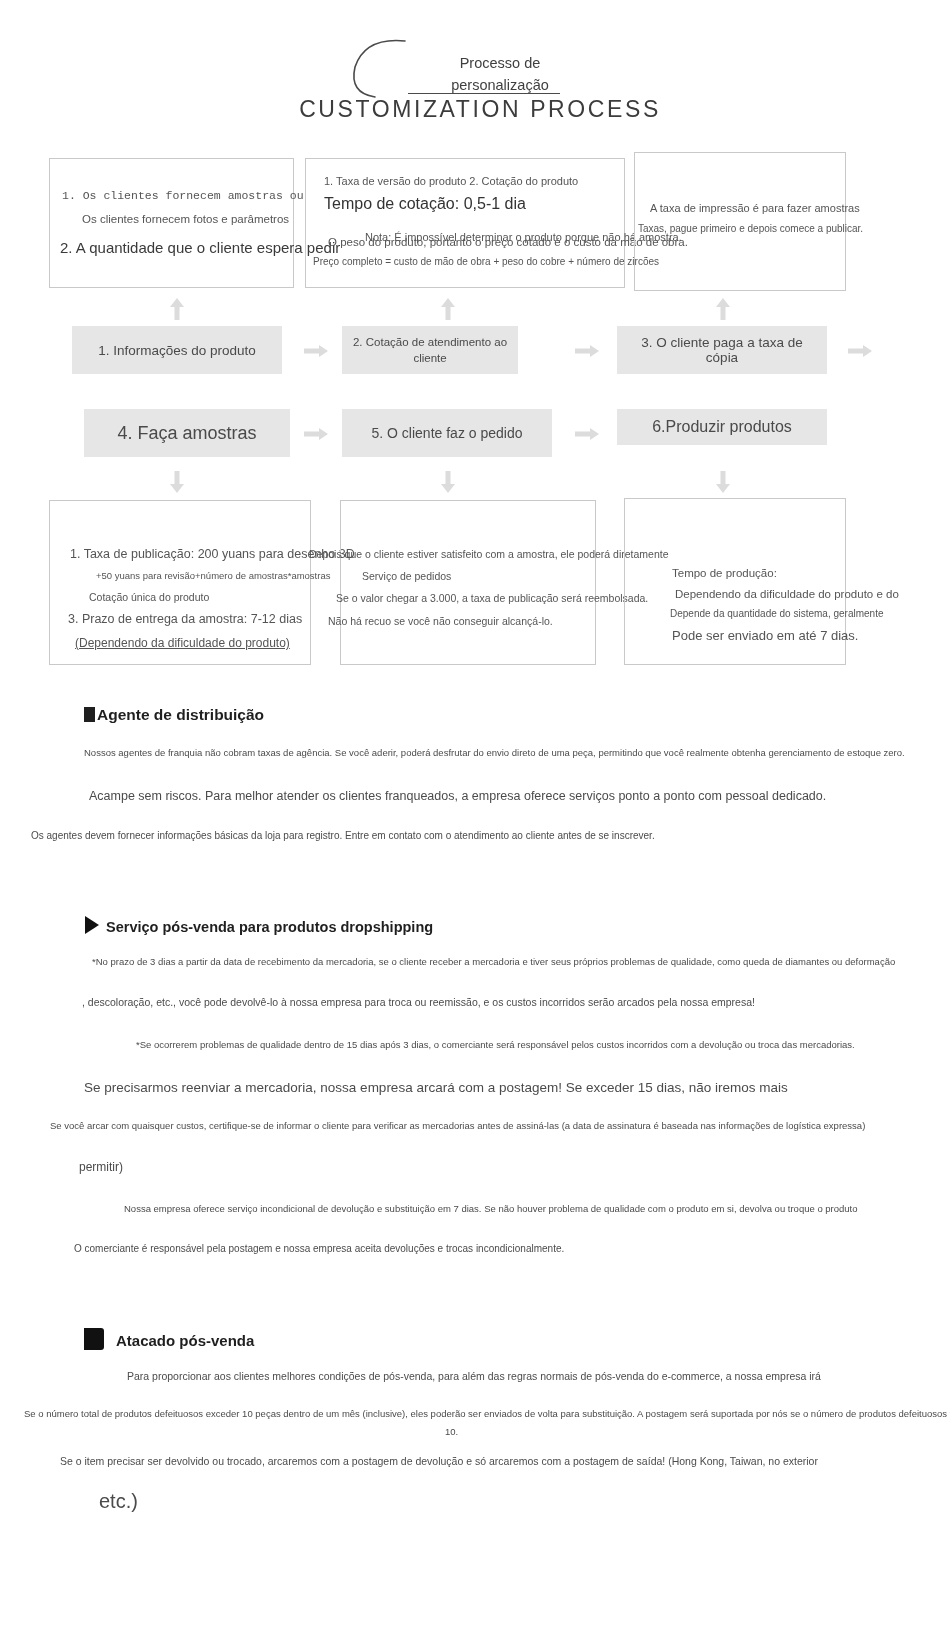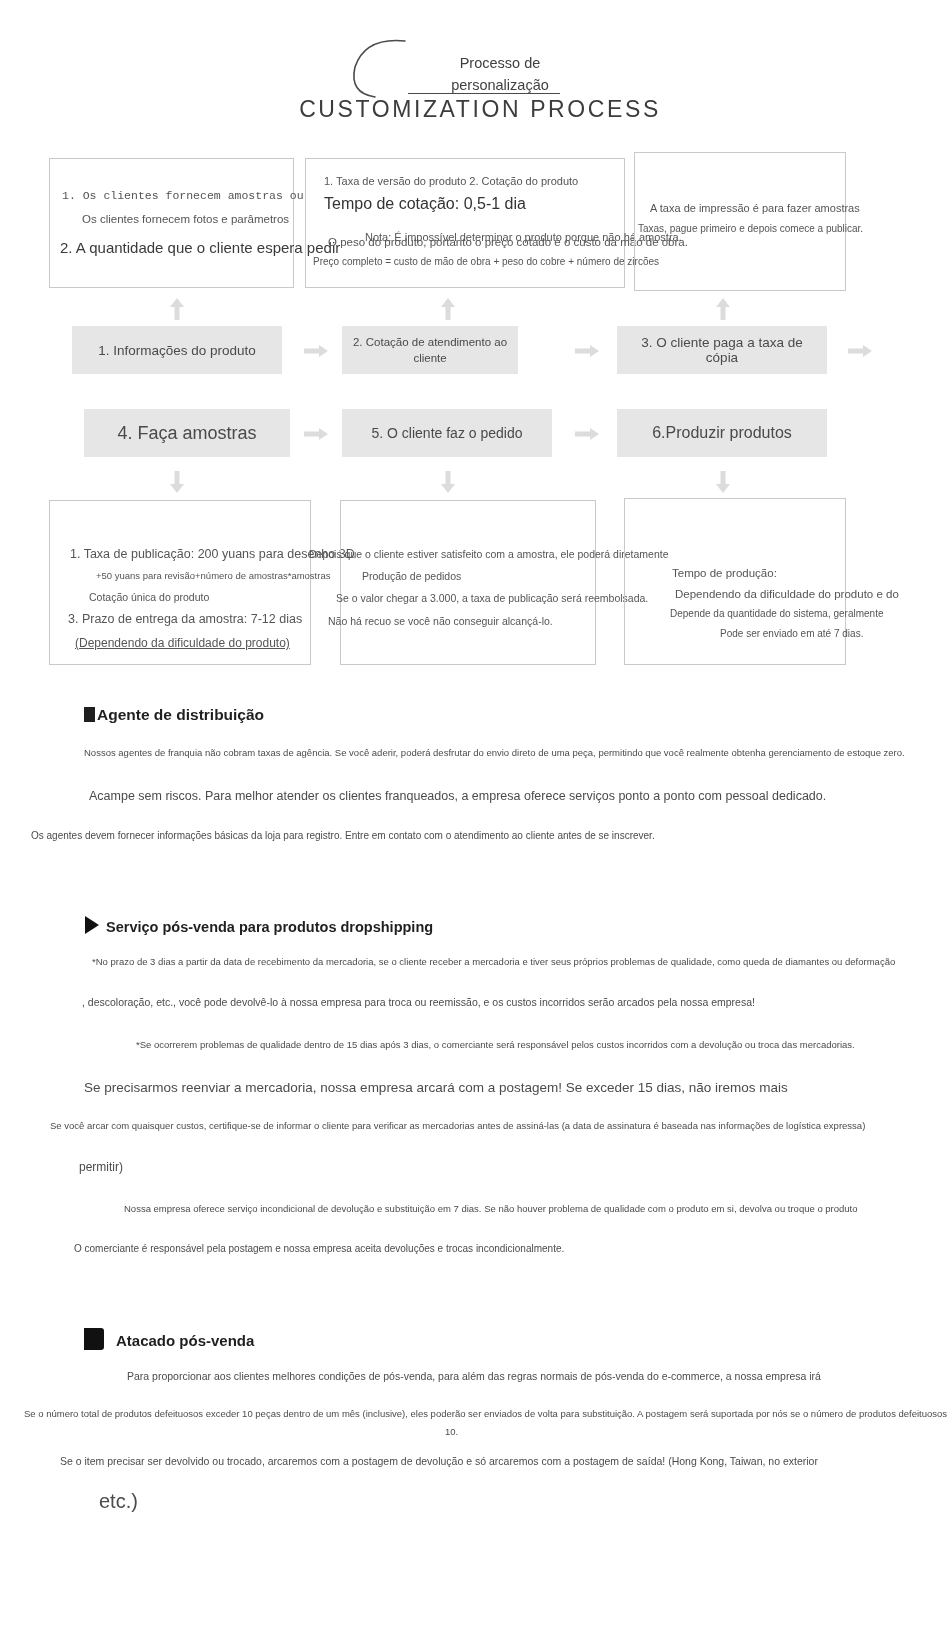--- a/index.html
+++ b/index.html
@@ -122,21 +122,21 @@
   <svg width="26" height="14" viewBox="0 0 26 14">
       <path d="M1 4.5 L16 4.5 L16 1 L25 7 L16 13 L16 9.5 L1 9.5 Z" fill="#dcdcdc"></path>
     </svg>
 </div>
 <div class="chip" style="left:342px;top:409px;width:210px;height:48px;font-size:14px;">5. O cliente faz o pedido</div>
 <div class="arr" style="left:574px;top:427px;">
   <svg width="26" height="14" viewBox="0 0 26 14">
       <path d="M1 4.5 L16 4.5 L16 1 L25 7 L16 13 L16 9.5 L1 9.5 Z" fill="#dcdcdc"></path>
     </svg>
 </div>
-<div class="chip" style="left:617px;top:409px;width:210px;height:48px;font-size:16px;">6.Produzir produtos</div>
+<div class="chip" style="left:617px;top:409px;width:210px;height:36px;font-size:16px;">6.Produzir produtos</div>
 
 <div class="arr" style="left:169px;top:470px;">
   <svg width="16" height="24" viewBox="0 0 16 24">
       <path d="M8 23 L15 14 L10.5 14 L10.5 1 L5.5 1 L5.5 14 L1 14 Z" fill="#dcdcdc"></path>
     </svg>
 </div>
 <div class="arr" style="left:440px;top:470px;">
   <svg width="16" height="24" viewBox="0 0 16 24">
       <path d="M8 23 L15 14 L10.5 14 L10.5 1 L5.5 1 L5.5 14 L1 14 Z" fill="#dcdcdc"></path>
     </svg>
@@ -149,29 +149,29 @@
 
 <div class="obox" style="left:49px;top:500px;width:262px;height:165px;"></div>
 <div class="oline" style="left:70px;top:547px;font-size:12.5px;">1. Taxa de publicação: 200 yuans para desenho 3D</div>
 <div class="oline" style="left:96px;top:570px;font-size:9.5px;">+50 yuans para revisão+número de amostras*amostras</div>
 <div class="oline" style="left:89px;top:591px;font-size:10.5px;">Cotação única do produto</div>
 <div class="oline" style="left:68px;top:612px;font-size:12.5px;">3. Prazo de entrega da amostra: 7-12 dias</div>
 <div class="oline" style="left:75px;top:636px;font-size:12px;text-decoration:underline;">(Dependendo da dificuldade do produto)</div>
 
 <div class="obox" style="left:340px;top:500px;width:256px;height:165px;"></div>
 <div class="oline" style="left:309px;top:548px;font-size:10.5px;">Depois que o cliente estiver satisfeito com a amostra, ele poderá diretamente</div>
-<div class="oline" style="left:362px;top:570px;font-size:10.5px;">Produção de pedidos</div>
+<div class="oline" style="left:362px;top:570px;font-size:10.5px;">Serviço de pedidos</div>
 <div class="oline" style="left:336px;top:592px;font-size:10.5px;">Se o valor chegar a 3.000, a taxa de publicação será reembolsada.</div>
 <div class="oline" style="left:328px;top:615px;font-size:10.5px;">Não há recuo se você não conseguir alcançá-lo.</div>
 
 <div class="obox" style="left:624px;top:498px;width:222px;height:167px;"></div>
 <div class="oline" style="left:672px;top:567px;font-size:11.5px;">Tempo de produção:</div>
 <div class="oline" style="left:675px;top:588px;font-size:11.5px;">Dependendo da dificuldade do produto e do</div>
 <div class="oline" style="left:670px;top:608px;font-size:10px;">Depende da quantidade do sistema, geralmente</div>
-<div class="oline" style="left:672px;top:628px;font-size:10px;margin-left:48px;">Pode ser enviado em até 7 dias.</div>
+<div class="oline" style="left:672px;top:628px;font-size:13px;">Pode ser enviado em até 7 dias.</div>
 
 <div class="sec-head" style="left:84px;top:706px;font-size:15.5px;">
   <span class="tofu"></span><span>Agente de distribuição</span>
 </div>
 <div class="ptext" style="left:84px;top:747px;font-size:9.5px;">Nossos agentes de franquia não cobram taxas de agência. Se você aderir, poderá desfrutar do envio direto de uma peça, permitindo que você realmente obtenha gerenciamento de estoque zero.</div>
 <div class="ptext" style="left:89px;top:789px;font-size:12.5px;">Acampe sem riscos. Para melhor atender os clientes franqueados, a empresa oferece serviços ponto a ponto com pessoal dedicado.</div>
 <div class="ptext" style="left:31px;top:830px;font-size:10px;">Os agentes devem fornecer informações básicas da loja para registro. Entre em contato com o atendimento ao cliente antes de se inscrever.</div>
 
 <div class="sec-head" style="left:84px;top:915px;font-size:14.5px;">
   <span class="wedge">

